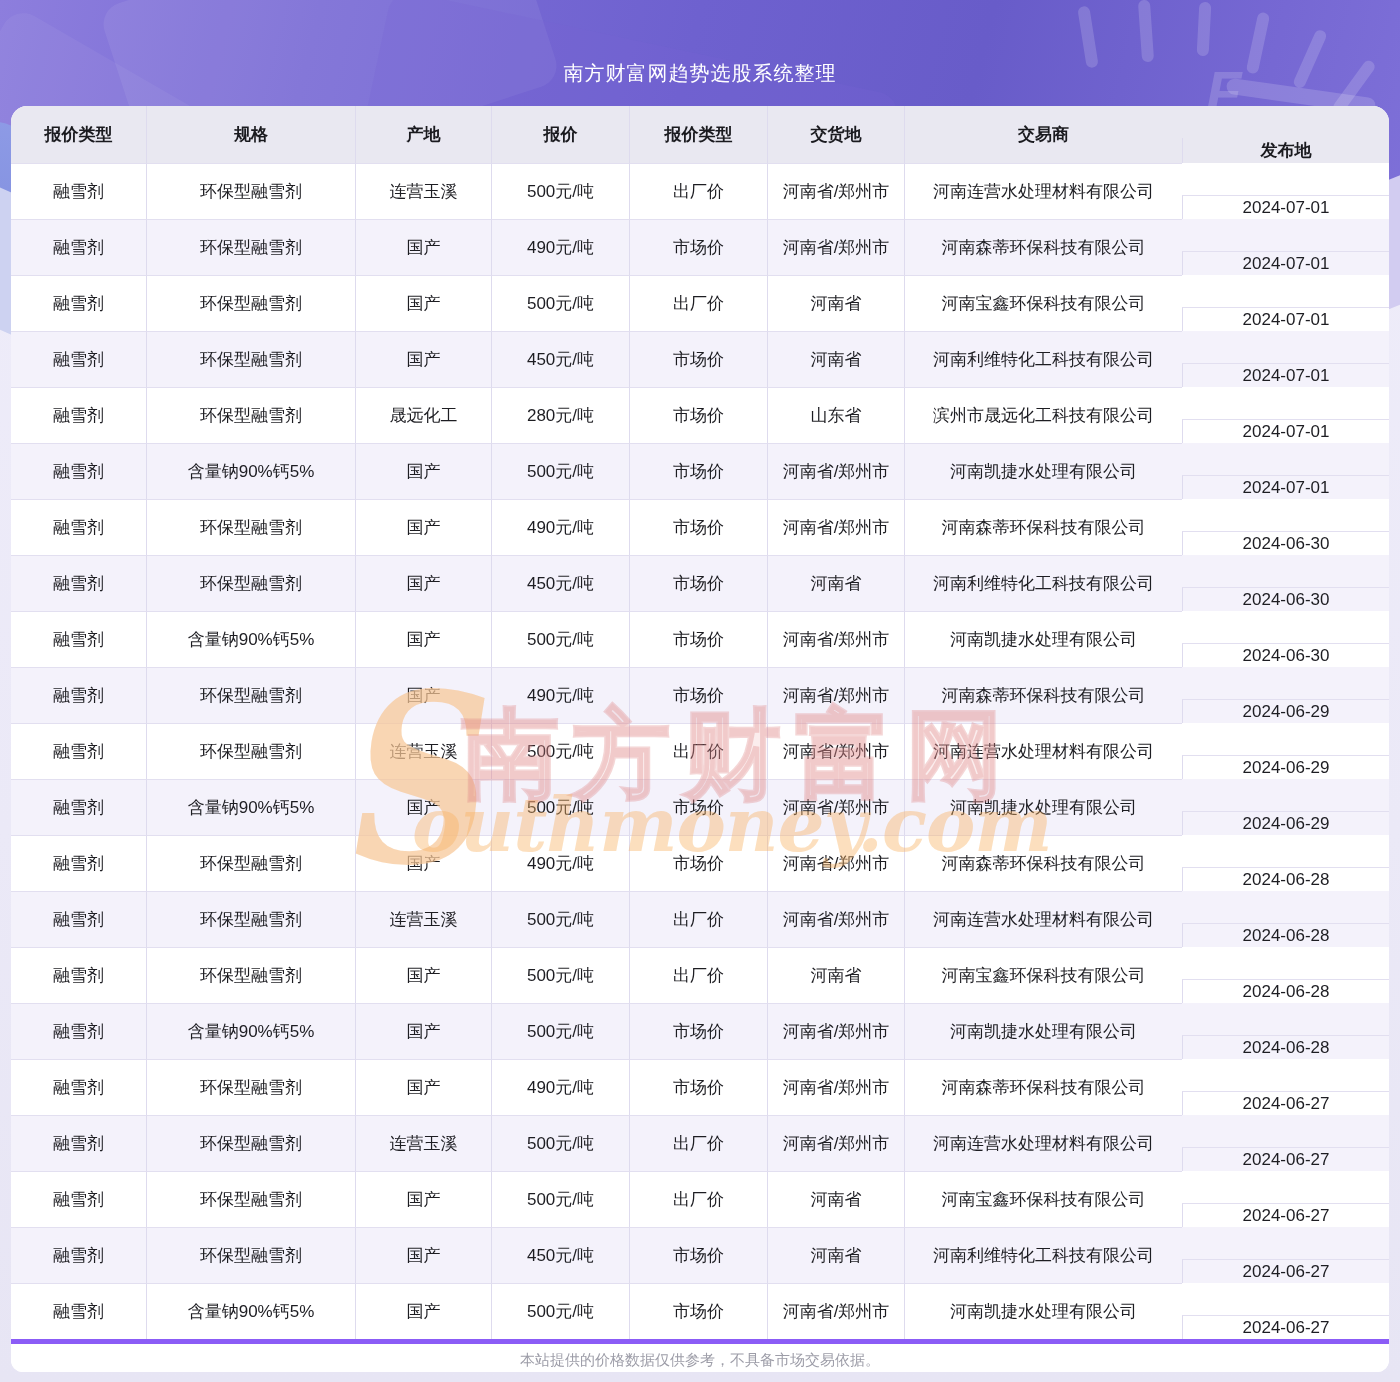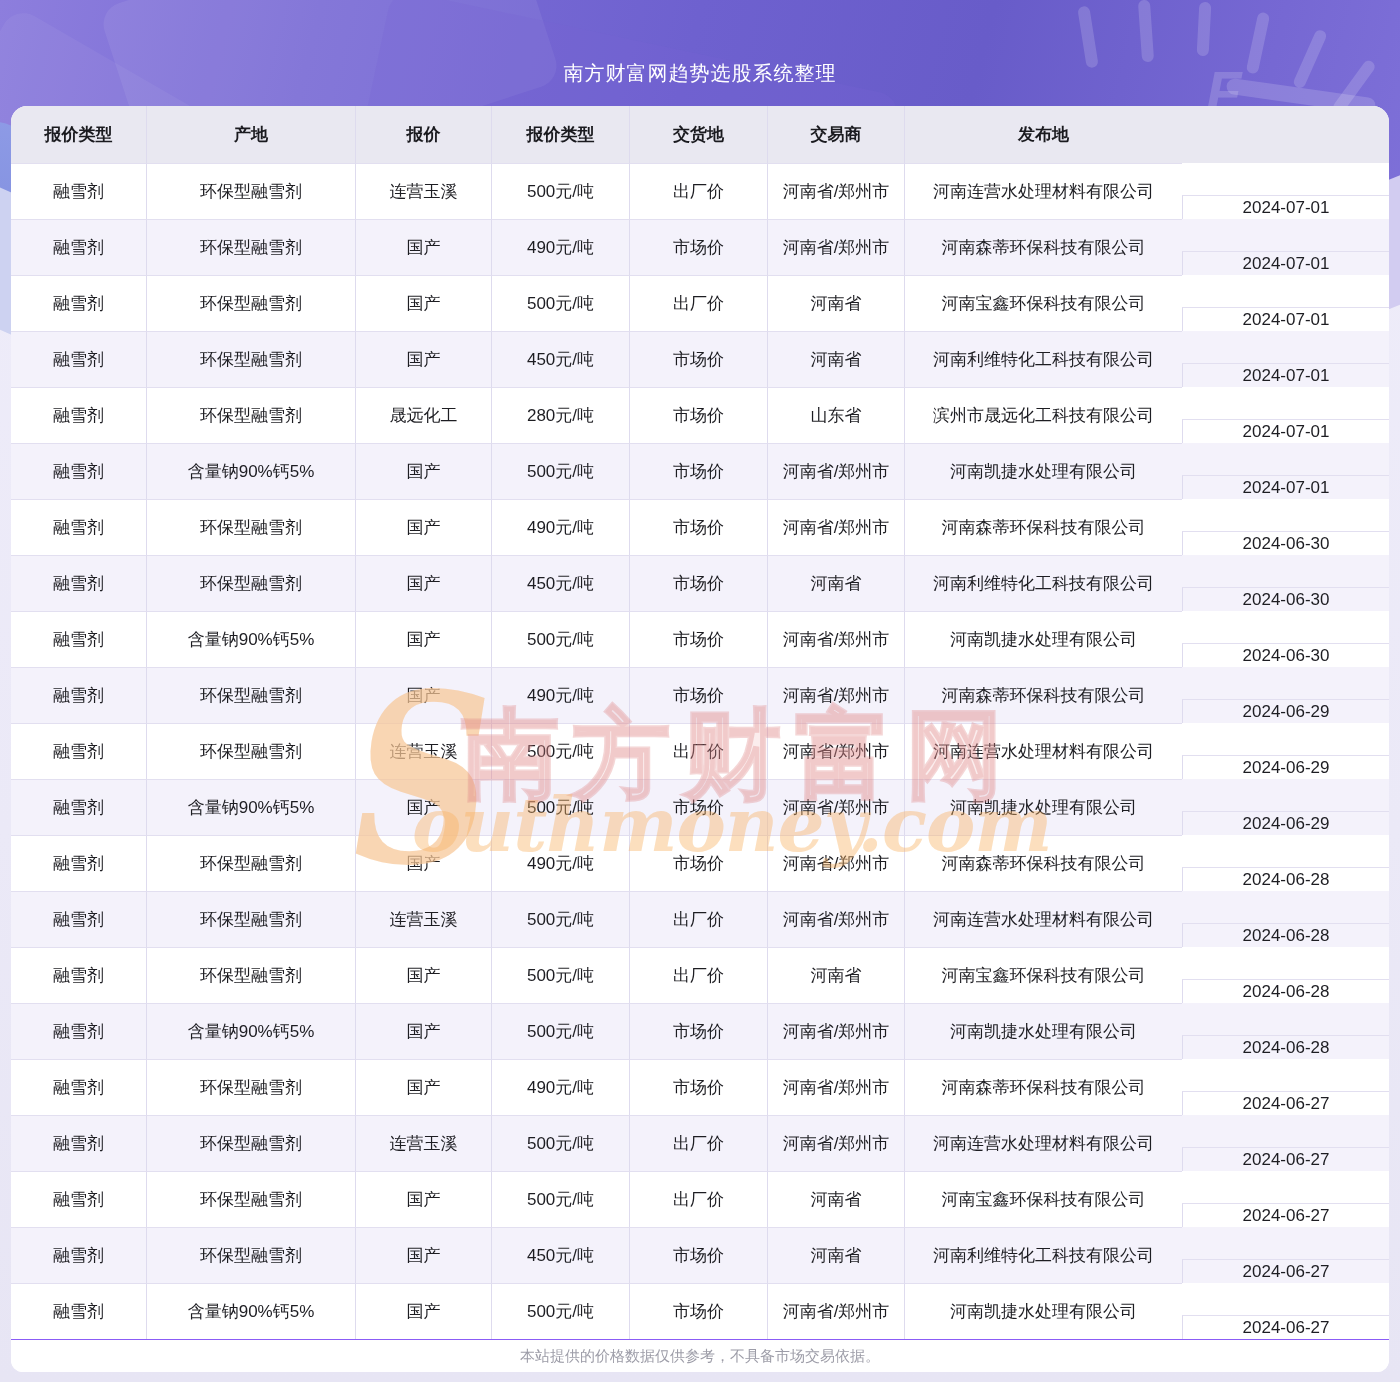--- a/index.html
+++ b/index.html
@@ -49,21 +49,21 @@
   .thead .cell{border-top:none;font-weight:700;color:#1a1a1f;}
   .cell:first-child{border-left:none;}
   .cell:nth-child(1){width:135px;}
   .cell:nth-child(2){width:209px;}
   .cell:nth-child(3){width:136px;}
   .cell:nth-child(4){width:138px;}
   .cell:nth-child(5){width:138px;}
   .cell:nth-child(6){width:137px;}
   .cell:nth-child(7){width:278px;}
   .cell:nth-child(8){width:207px;margin-top:32px;}
-  .tfoot{height:33px;border-top:1px solid #8b5cf6;display:flex;align-items:center;
+  .tfoot{height:33px;border-top:5px solid #8b5cf6;display:flex;align-items:center;
          justify-content:center;background:#ffffff;}
   .tfoot span{color:#9d9da8;font-size:15px;}
 
   
   .watermark{position:absolute;left:0;top:0;width:1400px;height:1382px;z-index:3;
              pointer-events:none;}
   .wm-s{position:absolute;left:338px;top:662px;font-family:"DejaVu Serif","Liberation Serif",serif;
         font-style:italic;font-weight:700;font-size:235px;line-height:1;
         color:rgba(246,198,150,0.72);transform:scaleX(0.82);}
   .wm-cn{position:absolute;left:462px;top:706px;font-size:97px;font-weight:700;line-height:1;
@@ -93,20 +93,21 @@
     <div class="subtitle">南方财富网趋势选股系统整理</div>
   </div>
 
   <div class="edge edge-blue"></div>
   <div class="edge edge-lightL"></div>
   <div class="edge edge-lightR"></div>
 
   <div class="card">
     <div class="thead">
         <div class="cell">报价类型</div>
+        <div class="cell">规格</div>
         <div class="cell">产地</div>
         <div class="cell">报价</div>
         <div class="cell">报价类型</div>
         <div class="cell">交货地</div>
         <div class="cell">交易商</div>
         <div class="cell">发布地</div>
       </div>
     <div class="tbody">
         <div class="row">
           <div class="cell">融雪剂</div>

